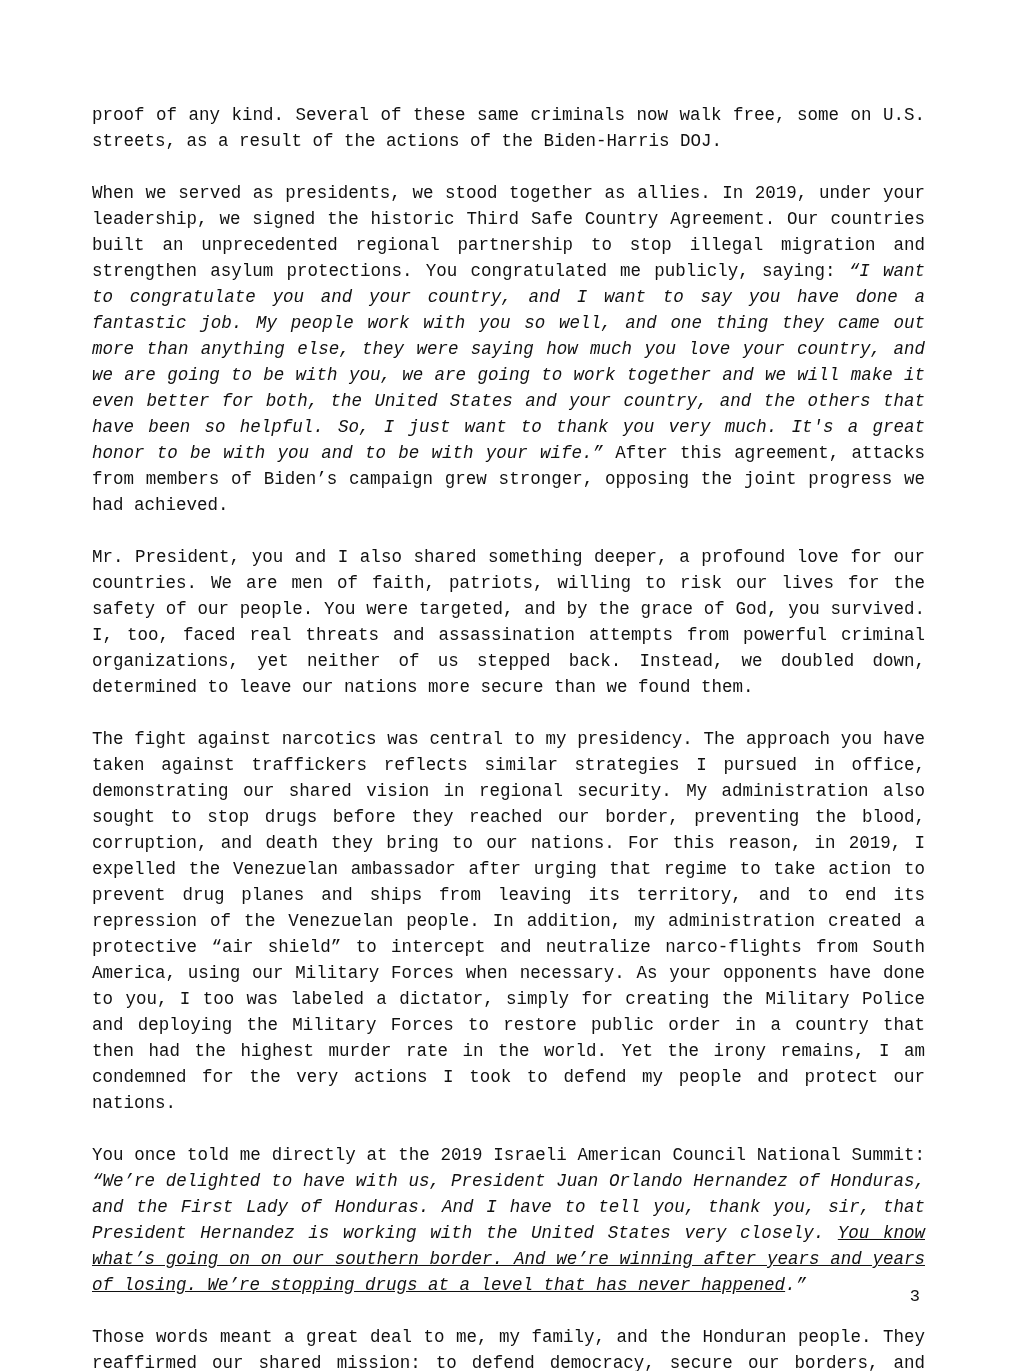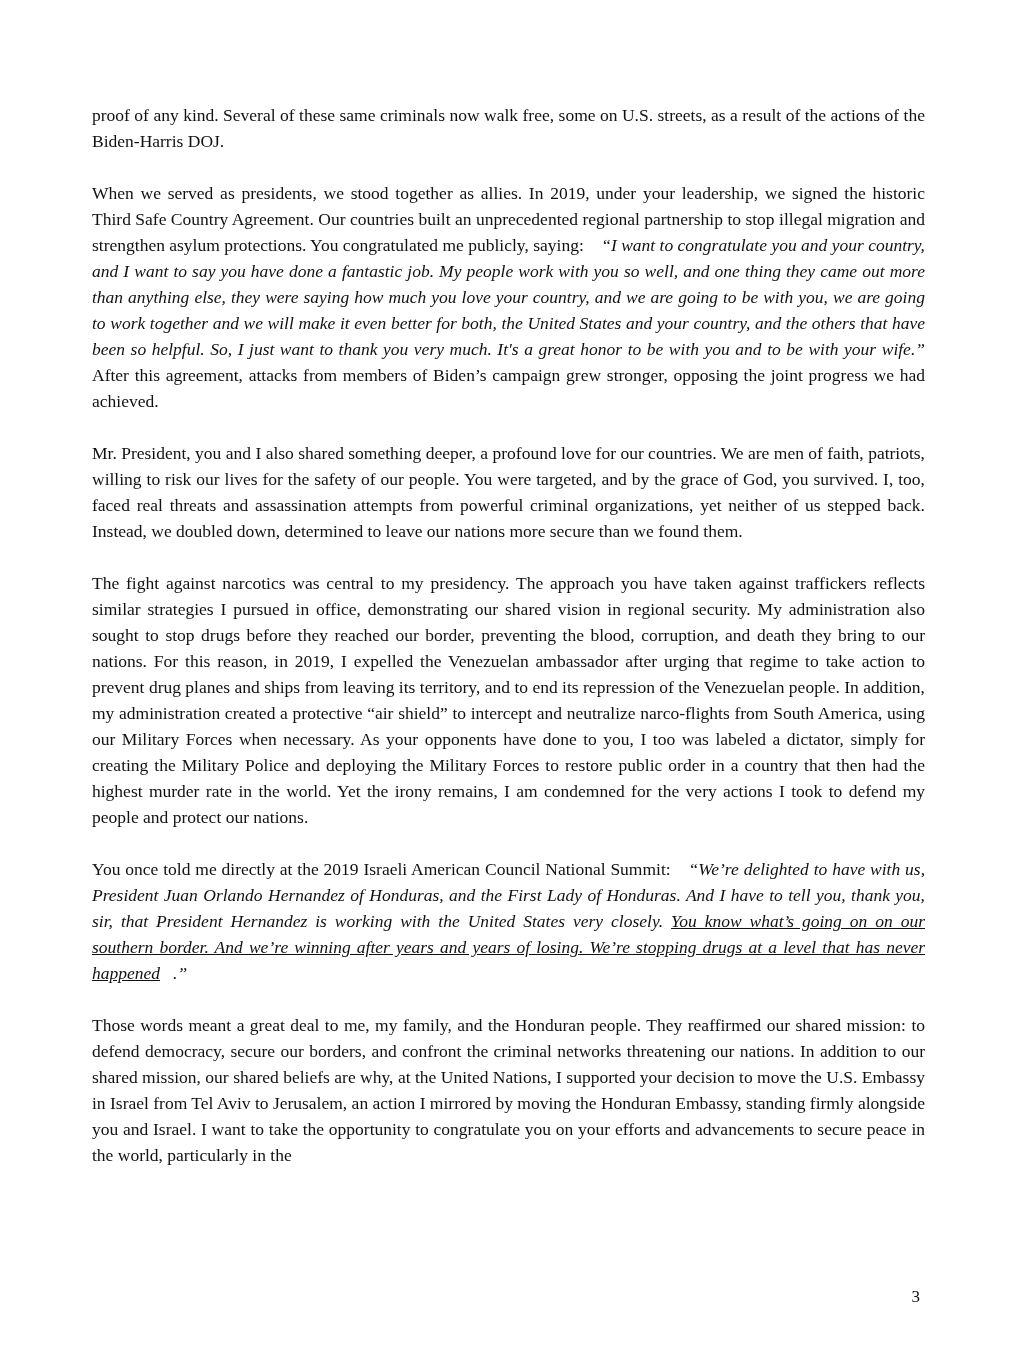--- a/index.html
+++ b/index.html
@@ -7,33 +7,33 @@
     padding: 0;
     background: #ffffff;
   }
   .page {
     position: relative;
     width: 1024px;
     height: 1371px;
     margin: 0 auto;
     background: #ffffff;
     color: #111111;
-    font-family: Liberation Serif, serif;
+    font-family: Liberation Mono, monospace;
     font-size: 17.5px;
     line-height: 26px;
     box-sizing: border-box;
     padding: 102px 99px 0 92px;
     overflow: hidden;
   }
   .para {
     margin: 0 0 26px 0;
     text-align: justify;
   }
   .run.normal { font-style: normal; }
-  .run.italic { font-style: italic; margin-left: 13px; }
+  .run.italic { font-style: italic; }
   .run.italic-underline { font-style: italic; text-decoration: underline; }
   .page-number {
     position: absolute;
     top: 1284px;
     right: 104px;
     font-size: 17px;
     color: #111111;
   }
 </style>
 </head>

